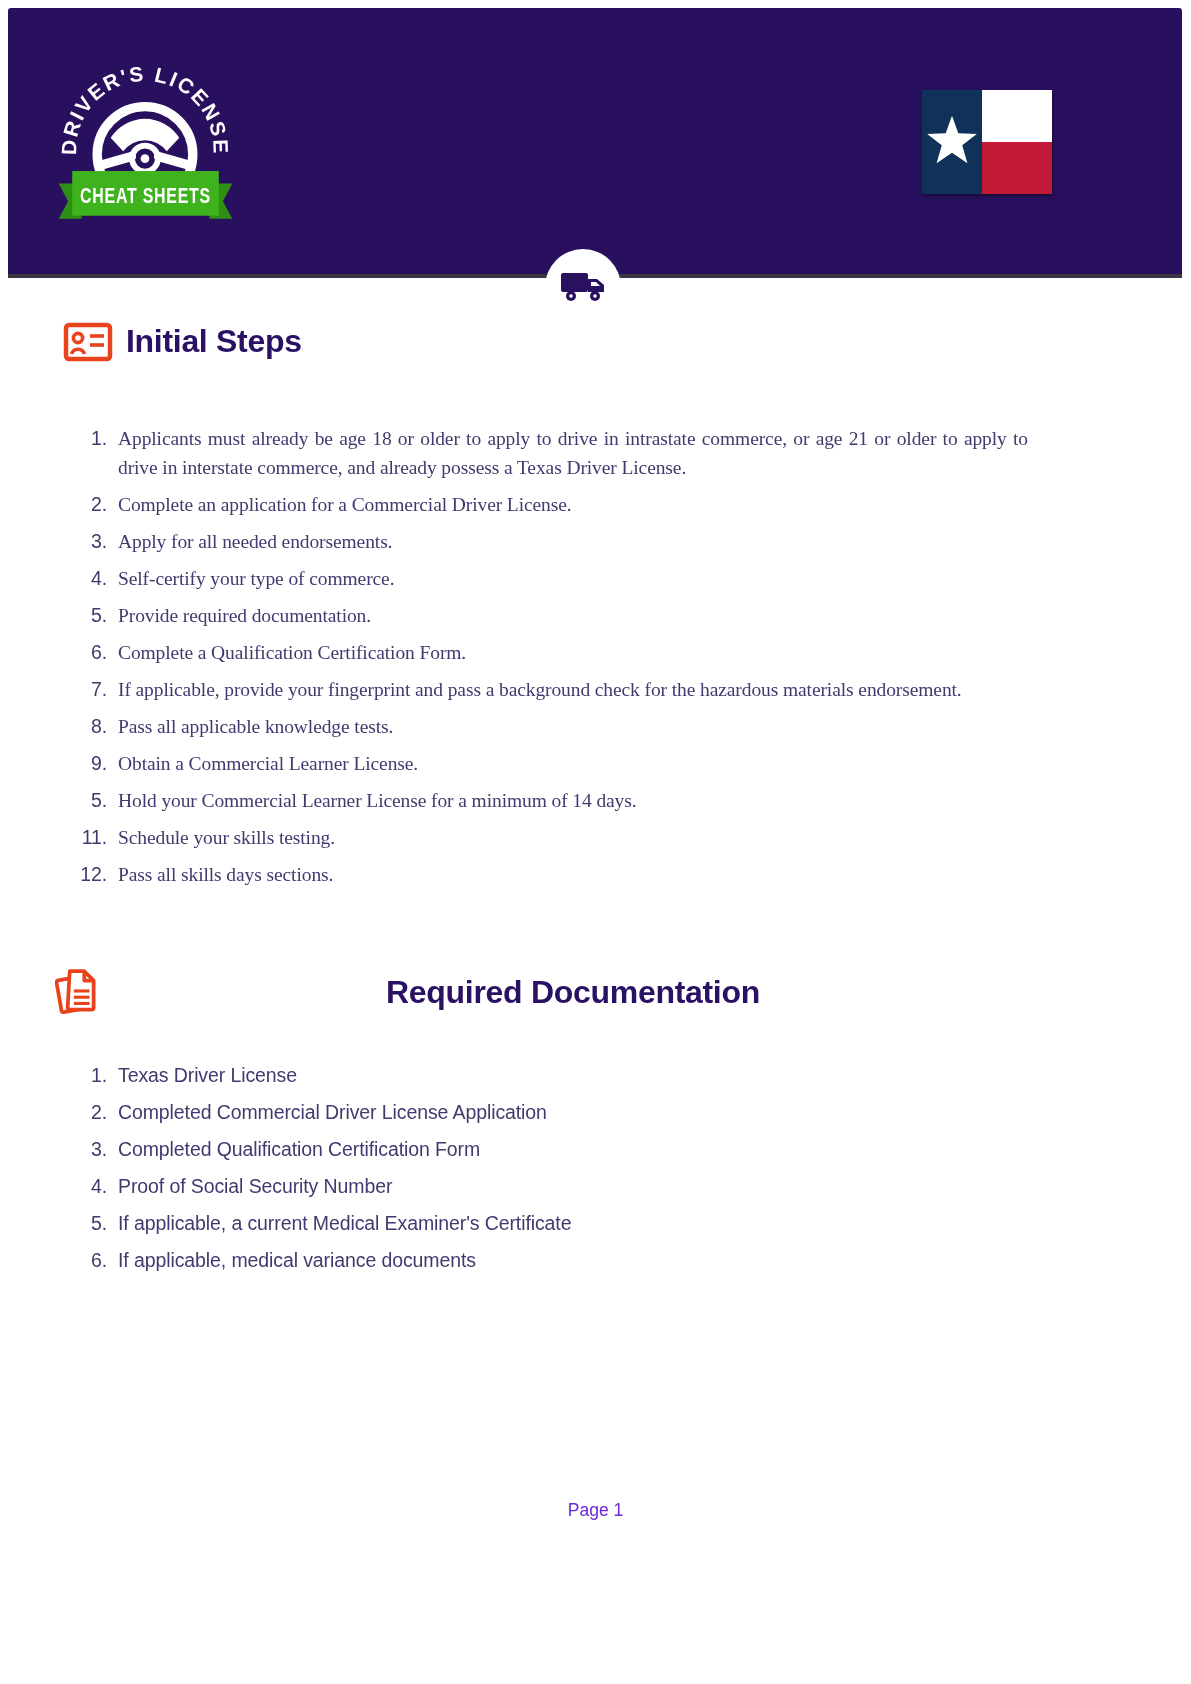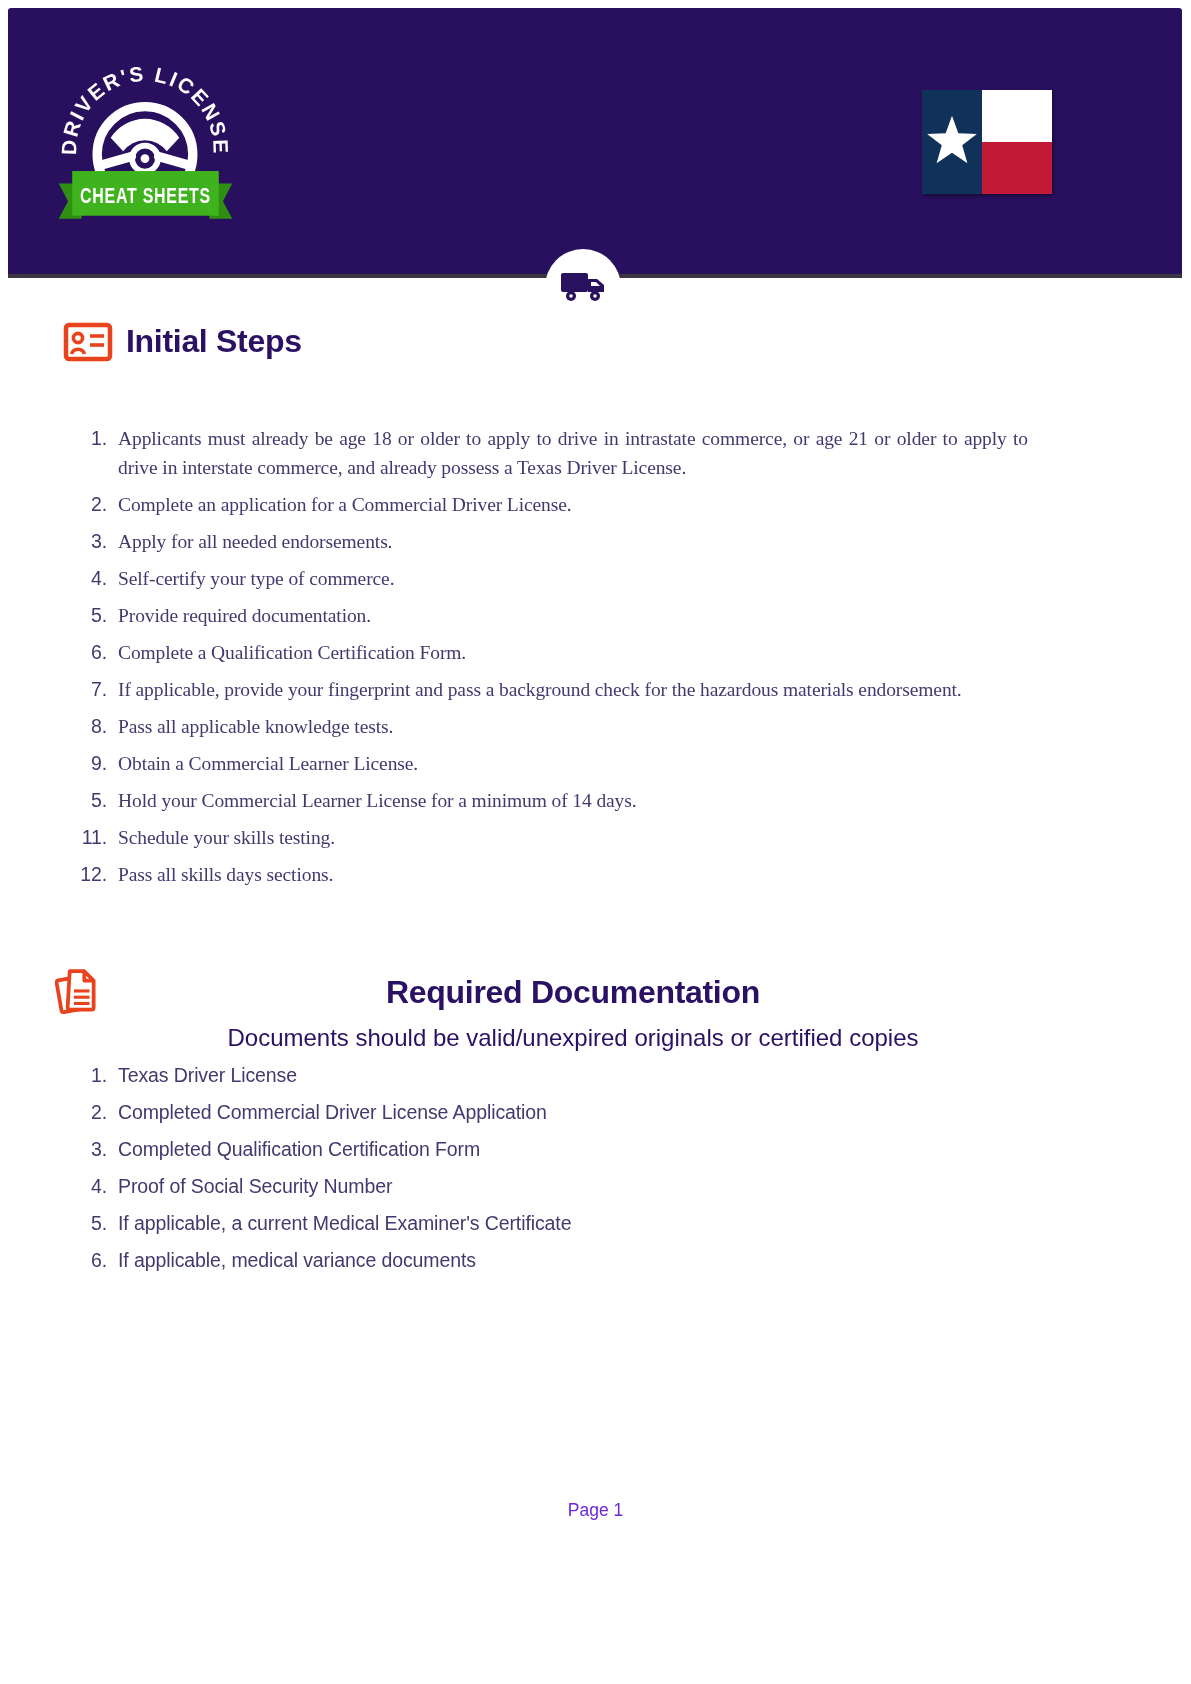--- a/index.html
+++ b/index.html
@@ -273,21 +273,20 @@
           <rect x="4" y="12" width="23" height="31" rx="2" fill="#ffffff" stroke="#e8431c" stroke-width="3.6"></rect>
         </g>
         <path d="M14 5 h14 l9 9 v26 a2 2 0 0 1 -2 2 h-21 a2 2 0 0 1 -2 -2 z" fill="#ffffff" stroke="#e8431c" stroke-width="3.6" stroke-linejoin="round"></path>
         <path d="M28 5 v9 h9" fill="none" stroke="#e8431c" stroke-width="3.6" stroke-linejoin="round"></path>
         <line x1="18" y1="24" x2="33" y2="24" stroke="#e8431c" stroke-width="3"></line>
         <line x1="18" y1="30" x2="33" y2="30" stroke="#e8431c" stroke-width="3"></line>
         <line x1="18" y1="36" x2="33" y2="36" stroke="#e8431c" stroke-width="3"></line>
       </svg>
     </div>
     <div class="section-title">Required Documentation</div>
-    <div class="section-subtitle">Documents should be valid/unexpired originals or certified copies</div>
   </div>
 
   <ol class="steps list2">
     <li class="step">
         <span class="num">1.</span>
         <span class="txt">Texas Driver License</span>
       </li>
     <li class="step">
         <span class="num">2.</span>
         <span class="txt">Completed Commercial Driver License Application</span>

